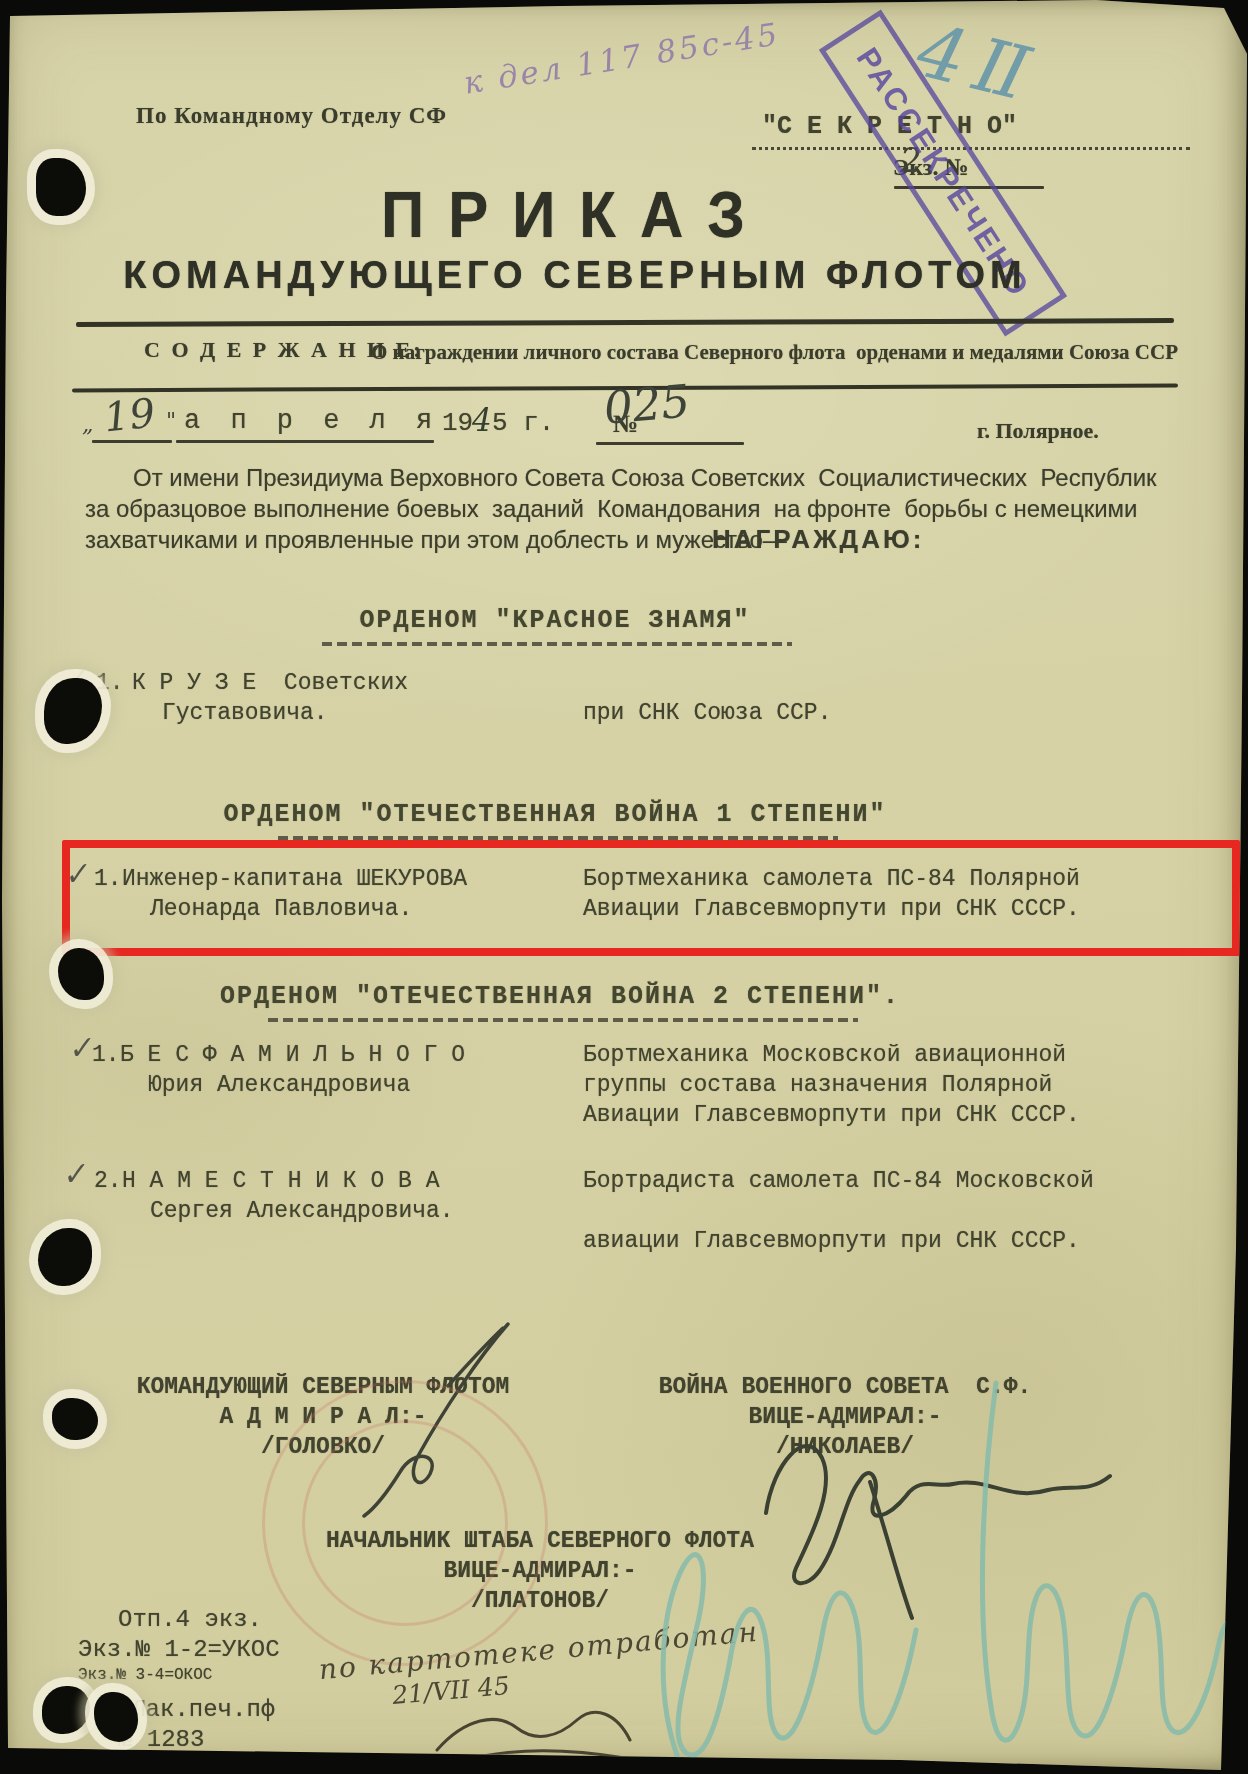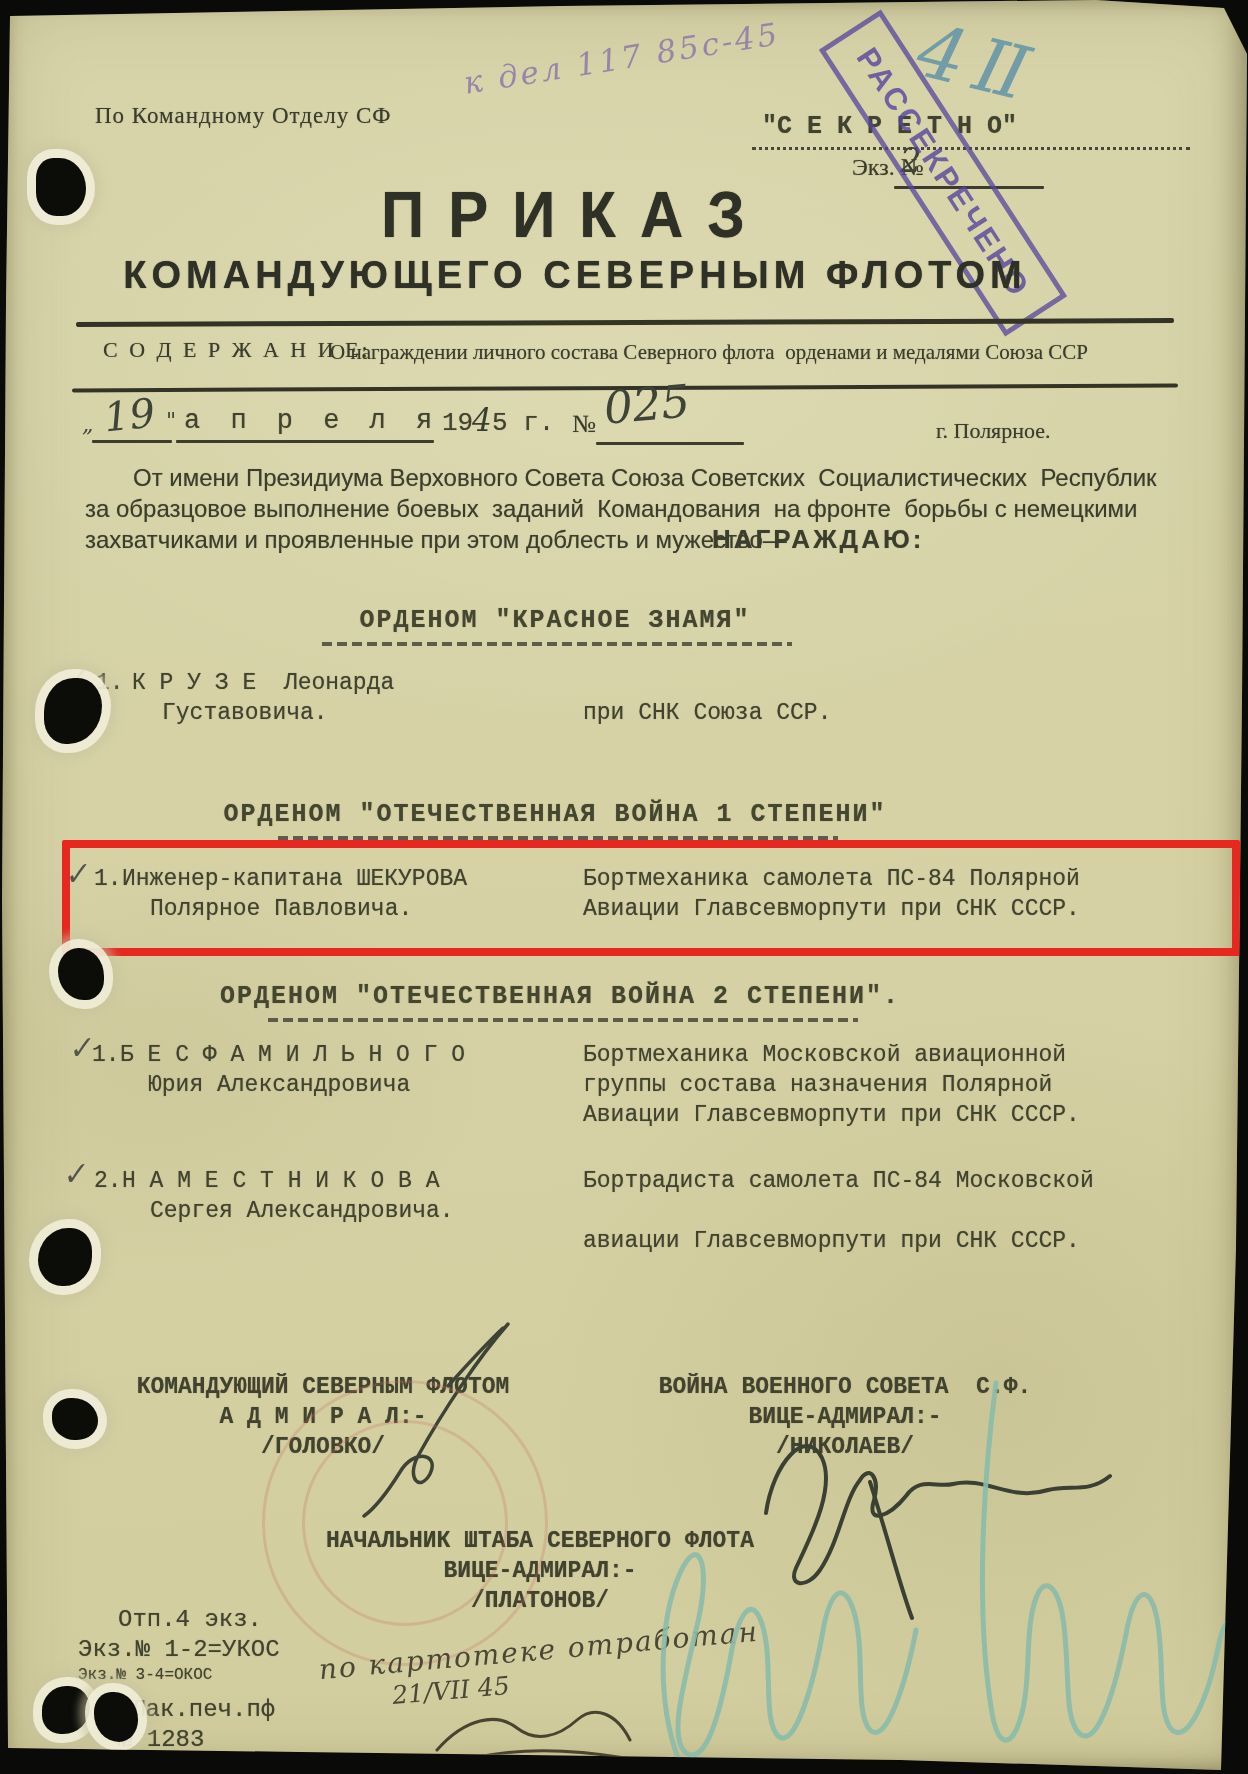--- a/index.html
+++ b/index.html
@@ -13,22 +13,22 @@
       linear-gradient(176deg,#d8d4aa 0%, #d6d2a6 45%, #d2cd9e 100%);
     clip-path:polygon(10px 16px,560px 6px,1096px 0px,1224px 8px,1247px 54px,1242px 700px,
                       1236px 1248px,1221px 1770px,900px 1760px,300px 1752px,8px 1748px,
                       2px 900px,6px 300px);
     box-shadow:inset 0 0 80px rgba(95,88,40,.22), inset -10px -6px 25px rgba(70,64,30,.35),
                inset 8px 0 18px rgba(80,74,36,.28);}
   .abs{position:absolute;}
   .typed{font-family:"Liberation Mono","DejaVu Sans Mono",monospace;color:#41432f;
          text-shadow:0 0 1px rgba(62,64,44,.55);white-space:pre;}
   .typed.b{font-weight:bold;}
-  .serifb{font-family:"Liberation Serif","DejaVu Serif",serif;font-weight:normal;color:#3a3c2c;
-          text-shadow:0 0 1px rgba(60,60,40,.5);white-space:pre;}
+  .serifb{font-family:"Liberation Serif","DejaVu Serif",serif;font-weight:bold;color:#3a3c2c;
+          text-shadow:0 0 1px rgba(60,60,40,.5);white-space:pre;margin-left:41px;}
   .sans{font-family:"Liberation Sans",sans-serif;color:#3c3e2d;text-shadow:0 0 1px rgba(60,62,42,.45);
         white-space:pre;}
   .hand{font-family:"DejaVu Serif",serif;font-style:italic;color:#3f4438;white-space:pre;}
   .hand-purple{font-family:"DejaVu Serif",serif;font-style:italic;color:rgba(148,124,168,.9);white-space:pre;}
   .rule{background:#333426;border-radius:2px;}
   .dashes{height:4px;background:repeating-linear-gradient(90deg,#474838 0 10px,transparent 10px 15px);opacity:.85;}
   .dots{border-bottom:3px dotted #4445355;border-bottom:3px dotted #474838;}
   .uline{height:3px;background:#3c3d2e;border-radius:1px;}
   .center{text-align:center;}
   .heading{font-family:"Liberation Mono","DejaVu Sans Mono",monospace;font-weight:bold;
@@ -94,33 +94,33 @@
     <div class="abs sans" style="left:133px;top:464px;font-size:24px;">От имени Президиума Верховного Совета Союза Советских  Социалистических  Республик</div>
     <div class="abs sans" style="left:85px;top:495px;font-size:24px;">за образцовое выполнение боевых  заданий  Командования  на фронте  борьбы с немецкими</div>
     <div class="abs sans" style="left:85px;top:526px;font-size:24px;">захватчиками и проявленные при этом доблесть и мужество—</div>
     <div class="abs sans" style="left:712px;top:524px;font-size:26px;font-weight:bold;letter-spacing:3px;">НАГРАЖДАЮ:</div>
 
     <div class="abs center heading" style="left:0;top:606px;width:1110px;">ОРДЕНОМ "КРАСНОЕ ЗНАМЯ"</div>
     <div class="abs dashes" style="left:322px;top:642px;width:470px;"></div>
 
     <div class="abs check" style="left:64px;top:662px;">✓</div>
     <div class="abs typed entry-line" style="left:96px;top:668px;">1.</div>
-    <div class="abs typed entry-line" style="left:132px;top:668px;">К Р У З Е  Леонарда</div>
+    <div class="abs typed entry-line" style="left:132px;top:668px;">К Р У З Е  Советских</div>
     <div class="abs typed entry-line" style="left:162px;top:698px;">Густавовича.</div>
     <div class="abs typed entry-line" style="left:583px;top:698px;">при СНК Союза ССР.</div>
 
     <div class="abs center heading" style="left:0;top:800px;width:1110px;">ОРДЕНОМ "ОТЕЧЕСТВЕННАЯ ВОЙНА 1 СТЕПЕНИ"</div>
     <div class="abs dashes" style="left:278px;top:836px;width:560px;"></div>
 
     <div class="abs" style="left:62px;top:840px;width:1162px;height:100px;border:8px solid #e62820;border-radius:2px;"></div>
 
     <div class="abs check" style="left:66px;top:856px;">✓</div>
     <div class="abs typed entry-line" style="left:94px;top:864px;">1.</div>
     <div class="abs typed entry-line" style="left:122px;top:864px;">Инженер-капитана ШЕКУРОВА</div>
-    <div class="abs typed entry-line" style="left:150px;top:894px;">Полярное Павловича.</div>
+    <div class="abs typed entry-line" style="left:150px;top:894px;">Леонарда Павловича.</div>
     <div class="abs typed entry-line" style="left:583px;top:864px;">Бортмеханика самолета ПС-84 Полярной</div>
     <div class="abs typed entry-line" style="left:583px;top:894px;">Авиации Главсевморпути при СНК СССР.</div>
 
     <div class="abs center heading" style="left:0;top:982px;width:1120px;">ОРДЕНОМ "ОТЕЧЕСТВЕННАЯ ВОЙНА 2 СТЕПЕНИ".</div>
     <div class="abs dashes" style="left:268px;top:1018px;width:590px;"></div>
 
     <div class="abs check" style="left:70px;top:1030px;">✓</div>
     <div class="abs typed entry-line" style="left:92px;top:1040px;">1.</div>
     <div class="abs typed entry-line" style="left:120px;top:1040px;text-align:center;">Б Е С Ф А М И Л Ь Н О Г О</div>
     <div class="abs typed entry-line" style="left:148px;top:1070px;">Юрия Александровича</div>

